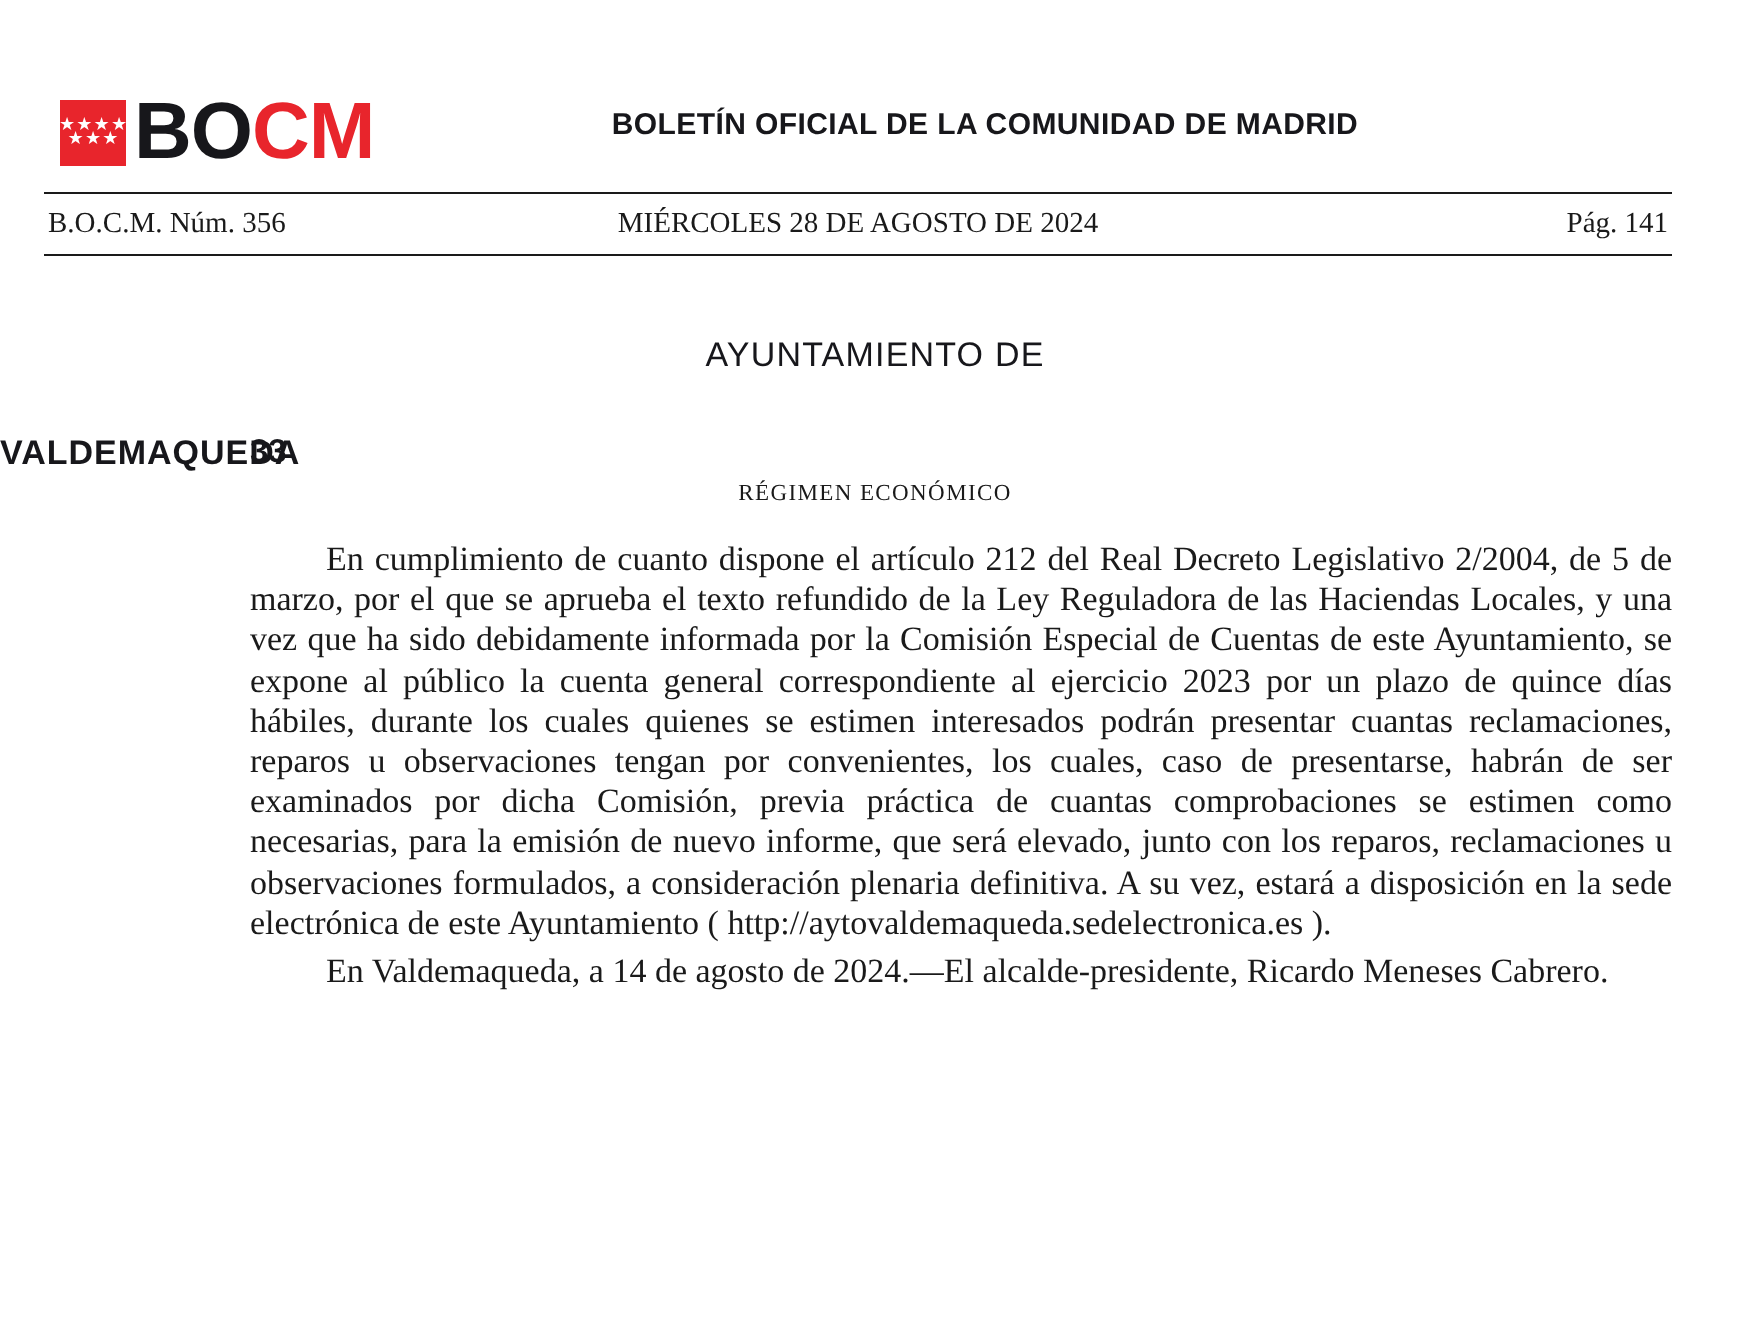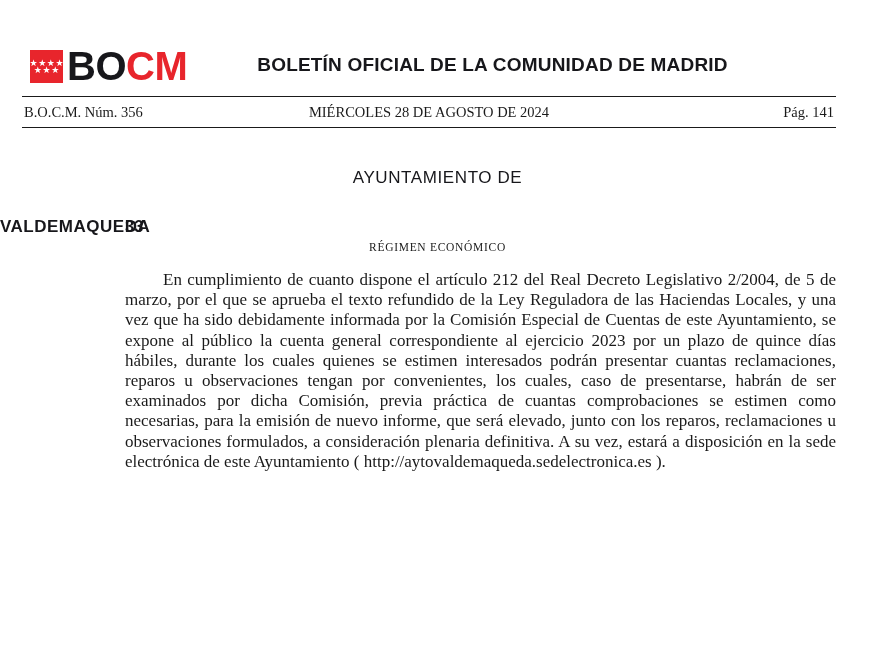--- a/index.html
+++ b/index.html
@@ -64,21 +64,21 @@
   .wm-red  { color: #e8252c; }
 
   .masthead-title {
     position: absolute;
     left: 0;
     right: 0;
     top: 54px;
     text-align: center;
     font-family: "Liberation Sans", sans-serif;
     font-weight: bold;
-    font-size: 19px;
+    font-size: 15px;
     letter-spacing: 0.2px;
     color: #17171b;
     padding-left: 110px;
   }
 
   
   .infobar {
     position: absolute;
     left: 22px;
     right: 39px;
@@ -214,15 +214,16 @@
 
   <div class="entity-row">
     <span class="entity-number">33</span>
     <div class="entity-name">VALDEMAQUEDA</div>
   </div>
 
   <div class="subject">RÉGIMEN ECONÓMICO</div>
 
   <div class="body-area">
     <p class="body-text">En cumplimiento de cuanto dispone el artículo 212 del Real Decreto Legislativo 2/2004, de 5 de marzo, por el que se aprueba el texto refundido de la Ley Reguladora de las Haciendas Locales, y una vez que ha sido debidamente informada por la Comisión Especial de Cuentas de este Ayuntamiento, se expone al público la cuenta general correspondiente al ejercicio 2023 por un plazo de quince días hábiles, durante los cuales quienes se estimen interesados podrán presentar cuantas reclamaciones, reparos u observaciones tengan por convenientes, los cuales, caso de presentarse, habrán de ser examinados por dicha Comisión, previa práctica de cuantas comprobaciones se estimen como necesarias, para la emisión de nuevo informe, que será elevado, junto con los reparos, reclamaciones u observaciones formulados, a consideración plenaria definitiva. A su vez, estará a disposición en la sede electrónica de este Ayuntamiento ( http://aytovaldemaqueda.sedelectronica.es ).</p>
+    <p class="body-text">En Valdemaqueda, a 14 de agosto de 2024.—El alcalde-presidente, Ricardo Meneses Cabrero.</p>
   </div>
 
 </div>
 
 </body></html>

